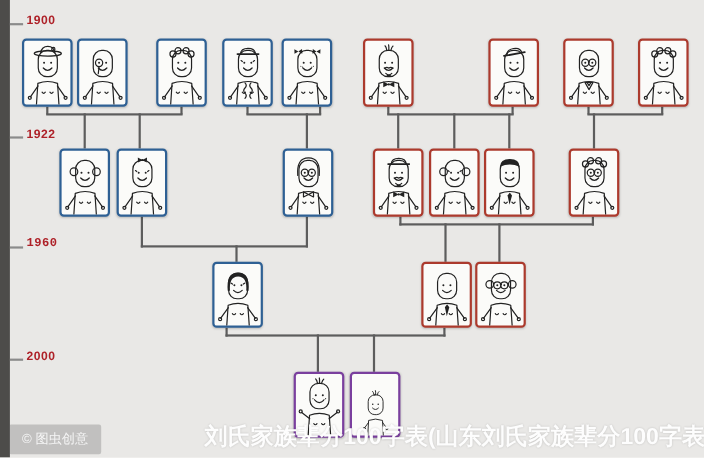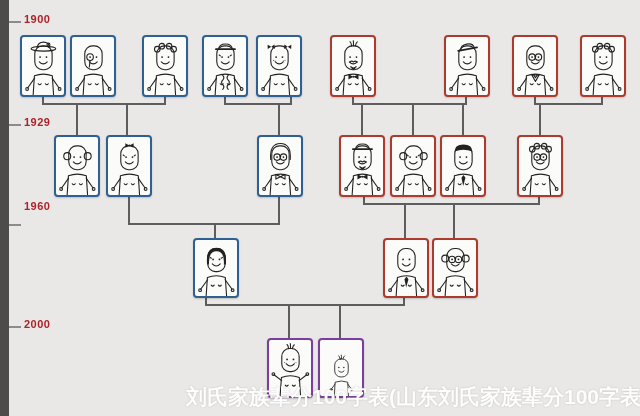--- a/index.html
+++ b/index.html
@@ -18,23 +18,23 @@
 </style>
 </head>
 <body>
 
 <div id="scene">
   <div class="tl-bar"></div>
   <div id="years">
       <div class="tl-tick" style="top: 21px;"></div>
       <div class="tl-year" style="top: 13px;">1900</div>
       <div class="tl-tick" style="top: 124px;"></div>
-      <div class="tl-year" style="top: 116px;">1929</div>
+      <div class="tl-year" style="top: 116px;">1922</div>
       <div class="tl-tick" style="top: 224px;"></div>
-      <div class="tl-year" style="top: 200px;">1960</div>
+      <div class="tl-year" style="top: 216px; font-family: Liberation Mono, monospace;">1960</div>
       <div class="tl-tick" style="top: 326px;"></div>
       <div class="tl-year" style="top: 318px; text-align: right;">2000</div>
     </div>
   <div id="connectors">
       <div class="line" style="left: 42px; top: 97px; width: 2px; height: 7px; background: rgb(93, 93, 93);"></div>
       <div class="line" style="left: 164px; top: 97px; width: 2px; height: 7px; background: rgb(93, 93, 93);"></div>
       <div class="line" style="left: 42px; top: 103px; width: 124px; height: 2px; background: rgb(93, 93, 93);"></div>
       <div class="line" style="left: 76px; top: 103px; width: 2px; height: 32px; background: rgb(93, 93, 93);"></div>
       <div class="line" style="left: 126px; top: 103px; width: 2px; height: 32px; background: rgb(93, 93, 93);"></div>
       <div class="line" style="left: 224px; top: 97px; width: 2px; height: 7px; background: rgb(93, 93, 93);"></div>
@@ -493,13 +493,16 @@
       <path d="M14.5,45 L9.5,52"></path>
             <circle cx="9" cy="53" r="1.4"></circle>
       <path d="M32.3,45 L37.3,52"></path>
             <circle cx="37.8" cy="53" r="1.4"></circle>
       <path d="M21.5,9.5 q-0.5,-3.5 -1.8,-4.5 M23.5,9.3 q0.2,-4 -0.2,-5.3 M25.5,9.5 q1,-3.5 2.2,-4.3"></path>
     </g>
         </svg>
       </div>
     </div>
   <div class="caption">刘氏家族辈分100字表(山东刘氏家族辈分100字表)</div>
+  <div class="watermark">
+    <span>© 图虫创意</span>
+  </div>
 </div>
 
 </body></html>

